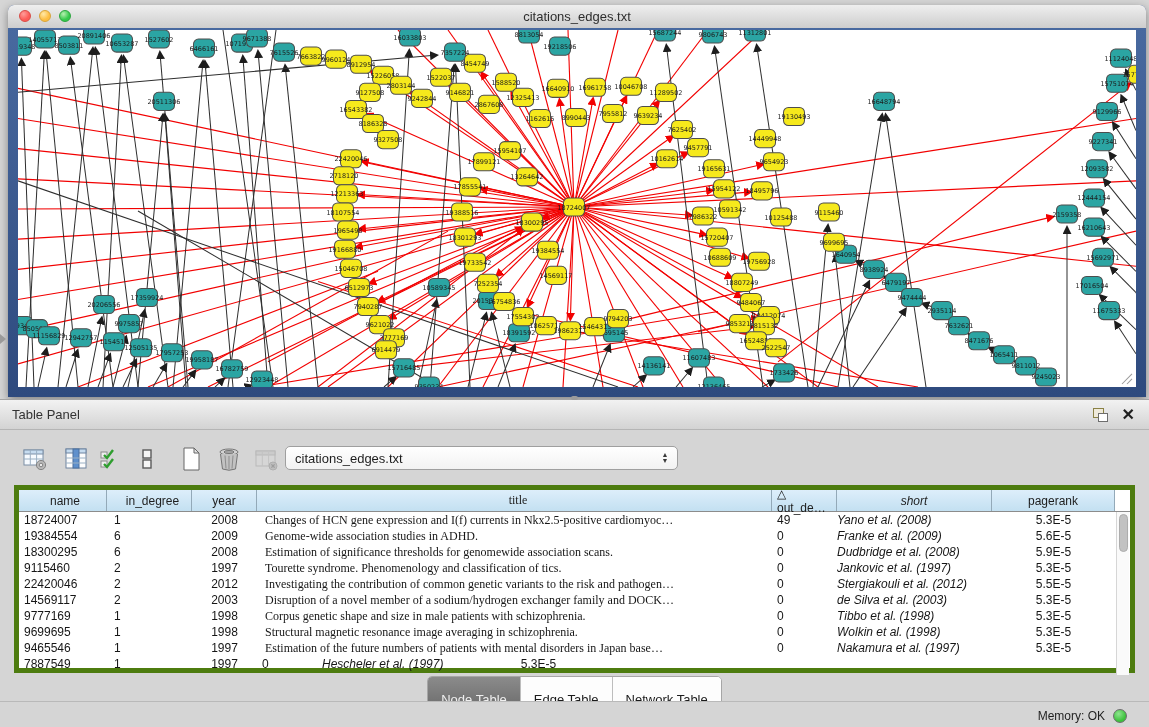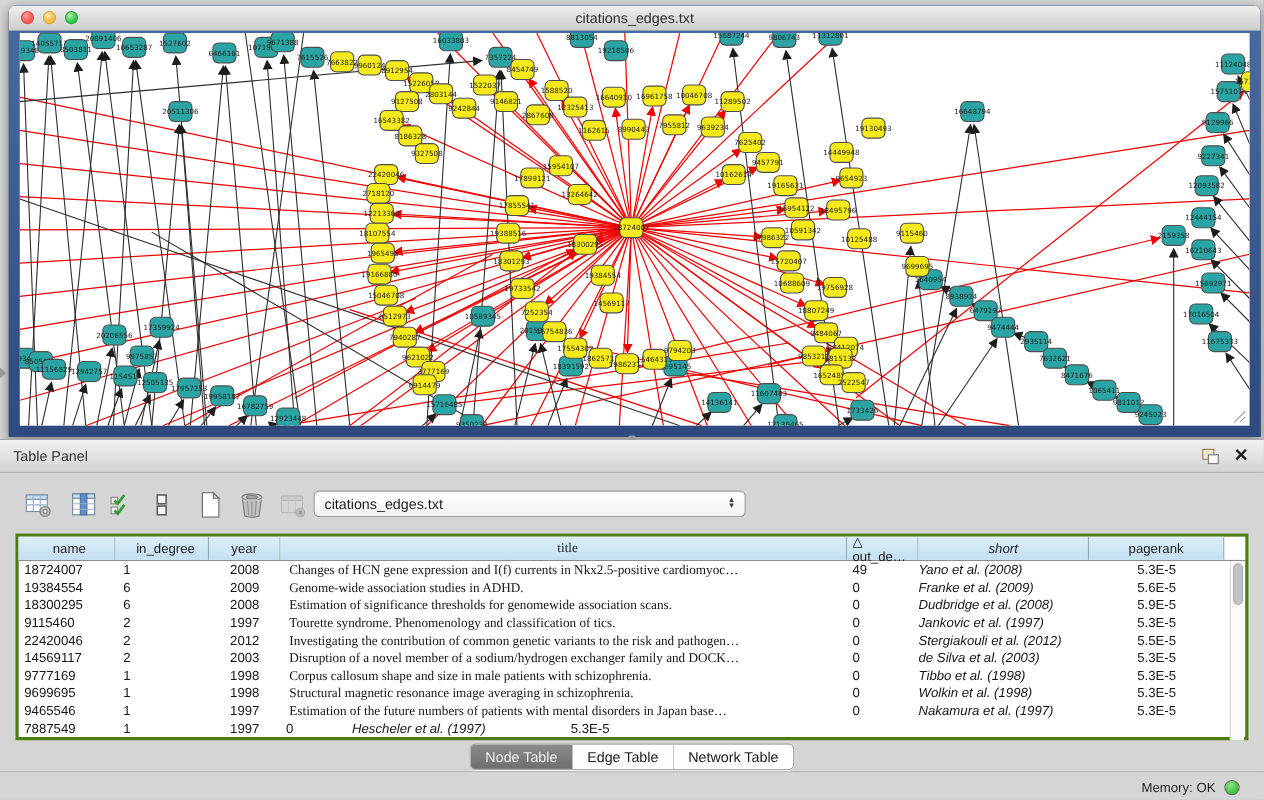--- a/index.html
+++ b/index.html
@@ -46,41 +46,41 @@
   .tb-btn svg{display:block;}
   .fx{font-family:"Liberation Serif",serif;font-style:italic;font-weight:bold;font-size:15px;color:#222;}
   .combo{position:absolute;left:285px;top:10px;width:393px;height:24px;background:linear-gradient(#ffffff,#f2f2f2);
     border:1px solid #9f9f9f;border-radius:5px;box-sizing:border-box;display:flex;align-items:center;
     box-shadow:inset 0 1px 0 #fff;}
   .combo .combo-text{flex:1;font-size:13px;color:#1d1d1d;padding-left:9px;}
   .combo .stepper{width:16px;display:flex;flex-direction:column;align-items:center;line-height:6px;
     font-size:7px;color:#3a3a3a;margin-right:4px;}
 
   .table-wrap{position:absolute;left:14px;top:85px;width:1121px;height:188px;background:#fff;
-    border:3px solid #4d7c0f;box-sizing:border-box;}
+    border:5px solid #4d7c0f;box-sizing:border-box;}
   .thead{display:flex;height:21px;background:#fff;border-bottom:1px solid #8c8c8c;}
   .th{background:linear-gradient(#ddeefb,#c3e0f1);border-right:1px solid #93a9b8;box-sizing:border-box;
     font-size:12px;color:#1d1d1d;display:flex;align-items:center;justify-content:center;height:21px;}
   .trow{display:flex;height:16px;align-items:center;}
   .td{font-size:12px;color:#161616;white-space:nowrap;overflow:hidden;box-sizing:border-box;line-height:16px;}
   .c0{width:88px;padding-left:5px;}
   .c1{width:85px;padding-left:7px;}
   .c2{width:65px;text-align:center;justify-content:center;}
   .c3{width:515px;padding-left:8px;font-family:Liberation Serif, serif;}
   .c4{width:65px;padding-left:5px;}
   .c5{width:155px;text-align:left;font-style:italic;}
   .c6{width:123px;text-align:center;}
   .rows{position:relative;}
   .vscroll{position:absolute;right:1px;top:22px;width:12px;height:163px;background:#fafafa;border-left:1px solid #d6d6d6;}
   .vthumb{position:absolute;left:1.5px;top:2px;width:9px;height:38px;border-radius:5px;background:#c2c2c2;border:1px solid #adadad;box-sizing:border-box;}
 
   .tab-bar{position:absolute;left:0;top:276px;width:100%;display:flex;justify-content:center;}
   .seg{display:flex;border:1px solid #a6a6a6;border-radius:5px;overflow:hidden;background:#fdfdfd;
     box-shadow:0 1px 0 rgba(255,255,255,.7);}
-  .seg button{border:none;background:#fdfdfd;font-size:13px;color:#1b1b1b;padding:3px 13px;height:22px;
+  .seg button{border:none;background:#fdfdfd;font-size:13px;color:#1b1b1b;padding:15px 13px;height:22px;
     border-right:1px solid #bdbdbd;font-family:"Liberation Sans",sans-serif;}
   .seg button:last-child{border-right:none;}
   .seg button.sel{background:linear-gradient(#8b8b8b,#6e6e6e);color:#efefef;}
 
   .status-bar{position:absolute;left:0;top:301px;width:100%;height:27px;border-top:1px solid #b9b9b9;
     display:flex;align-items:center;justify-content:flex-end;background:#d5d5d5;}
   .status-bar .mem{font-size:12px;color:#1f1f1f;margin-right:8px;}
   .mem-dot{width:14px;height:14px;border-radius:50%;background:radial-gradient(circle at 38% 32%,#8fe58f,#3cc23c 65%);
     border:1px solid #6d6d6d;margin-right:22px;box-sizing:border-box;}
 </style>
@@ -996,21 +996,21 @@
           <div class="td c2">2003</div>
           <div class="td c3">Disruption of a novel member of a sodium/hydrogen exchanger family and DOCK…</div>
           <div class="td c4">0</div>
           <div class="td c5">de Silva et al. (2003)</div>
           <div class="td c6">5.3E-5</div>
         </div>
         <div class="trow">
           <div class="td c0">9777169</div>
           <div class="td c1">1</div>
           <div class="td c2">1998</div>
-          <div class="td c3">Corpus callosum shape and size in male patients with schizophrenia.</div>
+          <div class="td c3">Corpus genetic shape and size in male patients with schizophrenia.</div>
           <div class="td c4">0</div>
           <div class="td c5">Tibbo et al. (1998)</div>
           <div class="td c6">5.3E-5</div>
         </div>
         <div class="trow">
           <div class="td c0">9699695</div>
           <div class="td c1">1</div>
           <div class="td c2">1998</div>
           <div class="td c3">Structural magnetic resonance image averaging in schizophrenia.</div>
           <div class="td c4">0</div>

